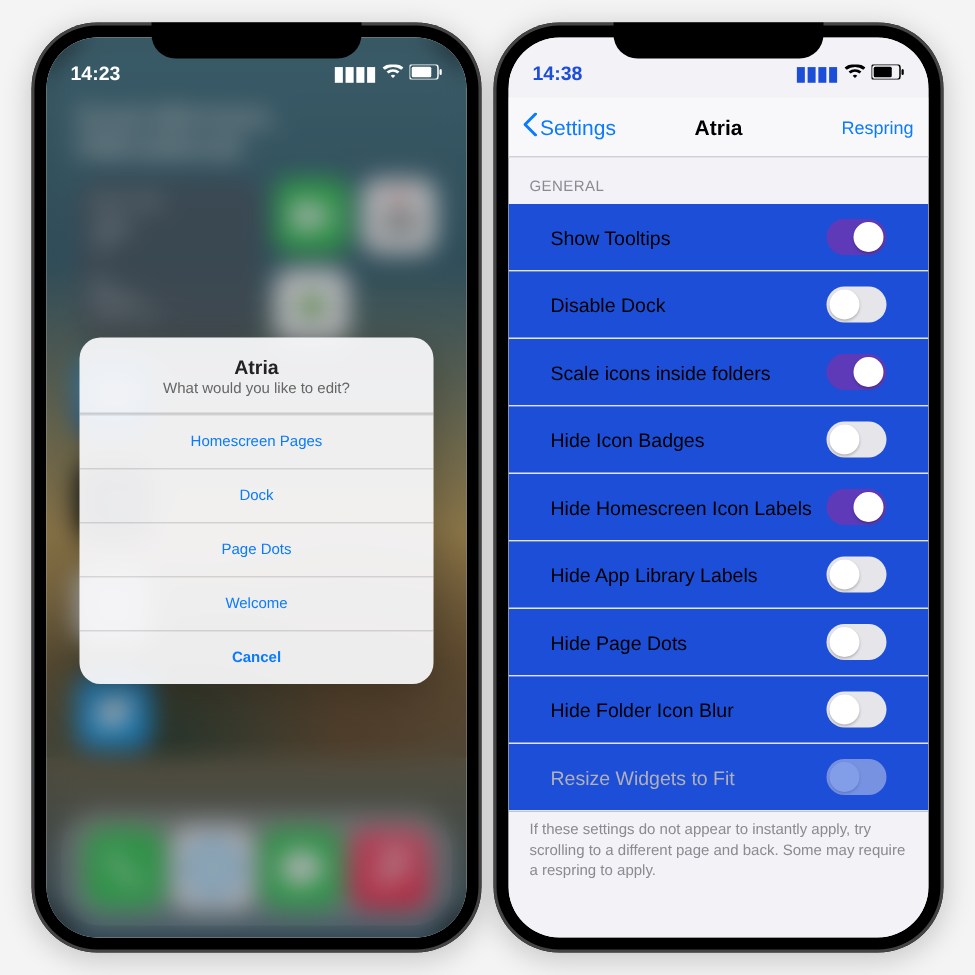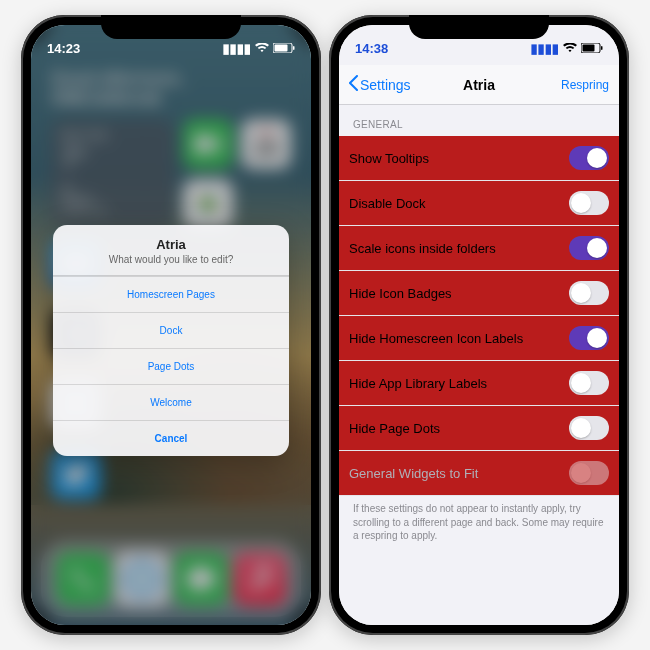--- a/index.html
+++ b/index.html
@@ -147,21 +147,21 @@
   .nav .action{color:#0a7aff; font-size:12px; cursor:pointer;}
   .list {
     position:relative; z-index:10;
     height: calc(100% - 80px);
     overflow-y:auto;
     font-size: 13px;
   }
   .grp-hdr { padding: 14px 14px 6px; font-size:10px; color:#8a8a90; text-transform:uppercase; letter-spacing:.3px;}
   .grp-foot{ padding: 6px 14px 10px; font-size:10px; color:#8a8a90; line-height:1.35;}
   .row {
-    background:#b91c1c; padding: 10px 10px;
+    background:#1d4ed8; padding: 10px 28px;
     display:flex; align-items:center; justify-content:space-between;
     border-bottom: .5px solid #e5e5ea;
   }
   .row.disabled .lbl{color:#b0b0b8;}
   .toggle {
     width: 40px; height: 24px; border-radius: 12px;
     background:#e5e5ea; position:relative; transition:.2s; cursor:pointer;
   }
   .toggle::after{
     content:""; position:absolute; width:20px; height:20px; border-radius:50%;
@@ -356,22 +356,26 @@
             <div class="toggle on"></div>
           </div>
           <div class="row">
             <span class="lbl">Hide App Library Labels</span>
             <div class="toggle"></div>
           </div>
           <div class="row">
             <span class="lbl">Hide Page Dots</span>
             <div class="toggle"></div>
           </div>
+          <div class="row">
+            <span class="lbl">Hide Folder Icon Blur</span>
+            <div class="toggle"></div>
+          </div>
           <div class="row disabled">
-            <span class="lbl">General Widgets to Fit</span>
+            <span class="lbl">Resize Widgets to Fit</span>
             <div class="toggle disabled"></div>
           </div>
         </div>
       <div class="grp-foot">If these settings do not appear to instantly apply, try scrolling to a different page and back. Some may require a respring to apply.</div>
 
     </div>
   </div>
 </div>
 
 </body></html>

